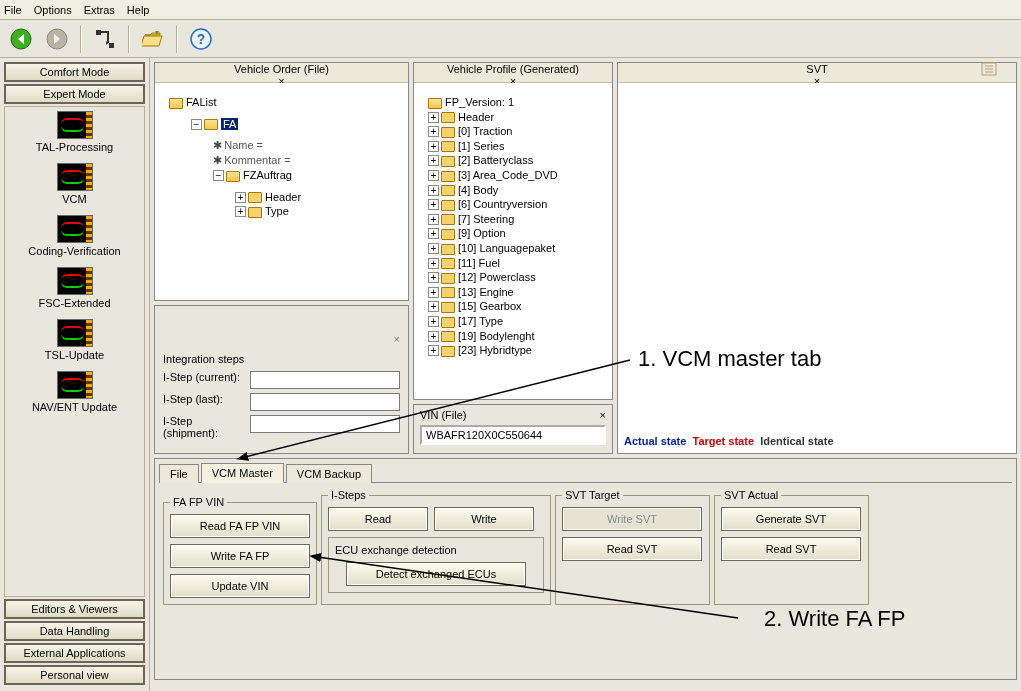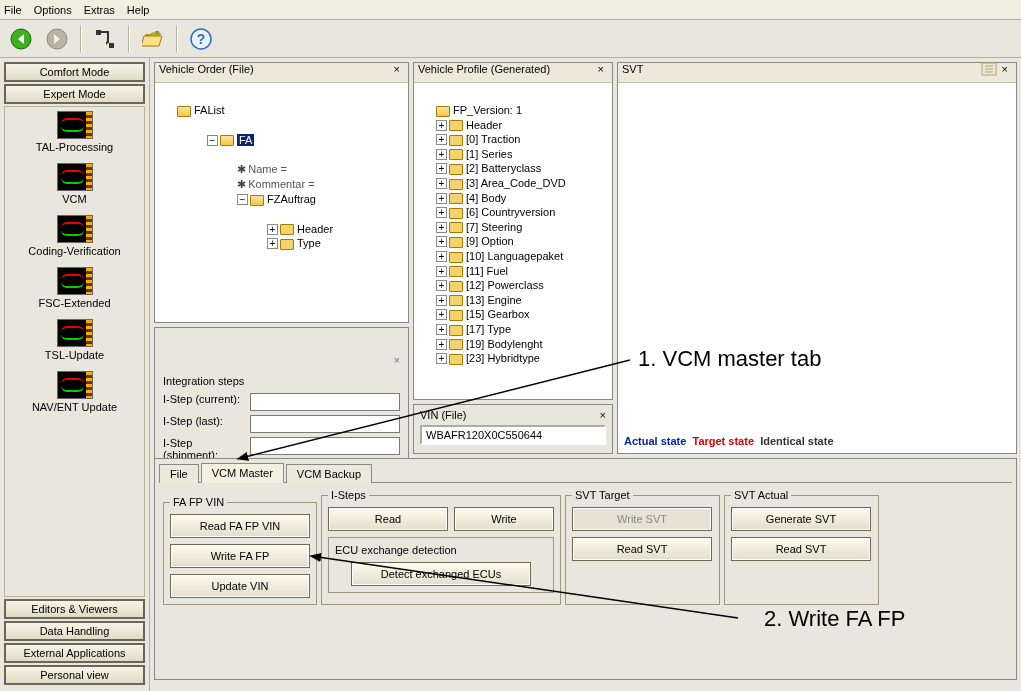--- a/index.html
+++ b/index.html
@@ -30,27 +30,27 @@
   .nav-icon .wave2 { position:absolute; left:3px; right:8px; bottom:6px; height:6px; border-bottom:2px solid #0c0; border-radius:0 0 6px 6px;}
   .bottom-sidebar .mode-btn { margin-top:2px; margin-bottom:2px; }
 
   
   .top-panels { display:flex; gap:4px; height: 392px;}
   .col1 { width:255px; display:flex; flex-direction:column; gap:4px;}
   .col2 { width:200px; display:flex; flex-direction:column; gap:4px;}
   .col3 { flex:1; display:flex; flex-direction:column; gap:4px;}
 
   .panel { background:#fff; border:1px solid #888; display:flex; flex-direction:column; }
-  .panel-head { background:#ece9da; border-bottom:1px solid #c7c0a9; height:20px; display:flex; align-items:flex-start; padding:0 4px; font-weight:normal;}
+  .panel-head { background:#ece9da; border-bottom:1px solid #c7c0a9; height:20px; display:flex; align-items:center; padding:0 4px; font-weight:normal;flex-direction:column;}
   .panel-head .title { flex:1; }
   .panel-head .x { padding:0 4px; cursor:pointer; }
   .panel-body { flex:1; overflow:auto; background:#fff; padding:4px; }
 
   
-  .tree ul { list-style:none; margin:16px; padding-left:14px; }
+  .tree ul { list-style:none; margin:8px; padding-left:14px; }
   .tree li { padding:1px 0; white-space:nowrap;}
   .tree .exp { display:inline-block; width:11px; height:11px; border:1px solid #8a8a8a; background:#fff; text-align:center; line-height:9px; font-size:10px; margin-right:2px; cursor:pointer;}
   .folder { display:inline-block; width:14px; height:11px; background:#f6d36a; border:1px solid #a87800; border-radius:1px; margin-right:3px; vertical-align:middle;}
   .folder.open { background:linear-gradient(#f9e29a,#f3c84a);}
   .dotline { color:#555; }
   .gear { color:#444; margin-right:2px;}
   .sel { background:#0a246a; color:#fff; padding:0 2px;}
 
   
   .int-steps { border:1px solid #888; background:#e8e6dd; padding:6px 8px 10px; }
@@ -341,21 +341,21 @@
           <div class="grp-col">
             <button class="btn wide">Read FA FP VIN</button>
             <button class="btn wide">Write FA FP</button>
             <button class="btn wide">Update VIN</button>
           </div>
         </fieldset>
 
         <fieldset class="grp is">
           <legend>I-Steps</legend>
           <div class="isteps-inner">
-            <button class="btn" style="width:120px;">Read</button>
+            <button class="btn" style="width:100px;">Read</button>
             <button class="btn" style="width:100px;">Write</button>
           </div>
           <div class="ecu-sub">
             <span class="lbl">ECU exchange detection</span>
             <div style="text-align:center;">
               <button class="btn" style="width:180px;">Detect exchanged ECUs</button>
             </div>
           </div>
         </fieldset>
 

